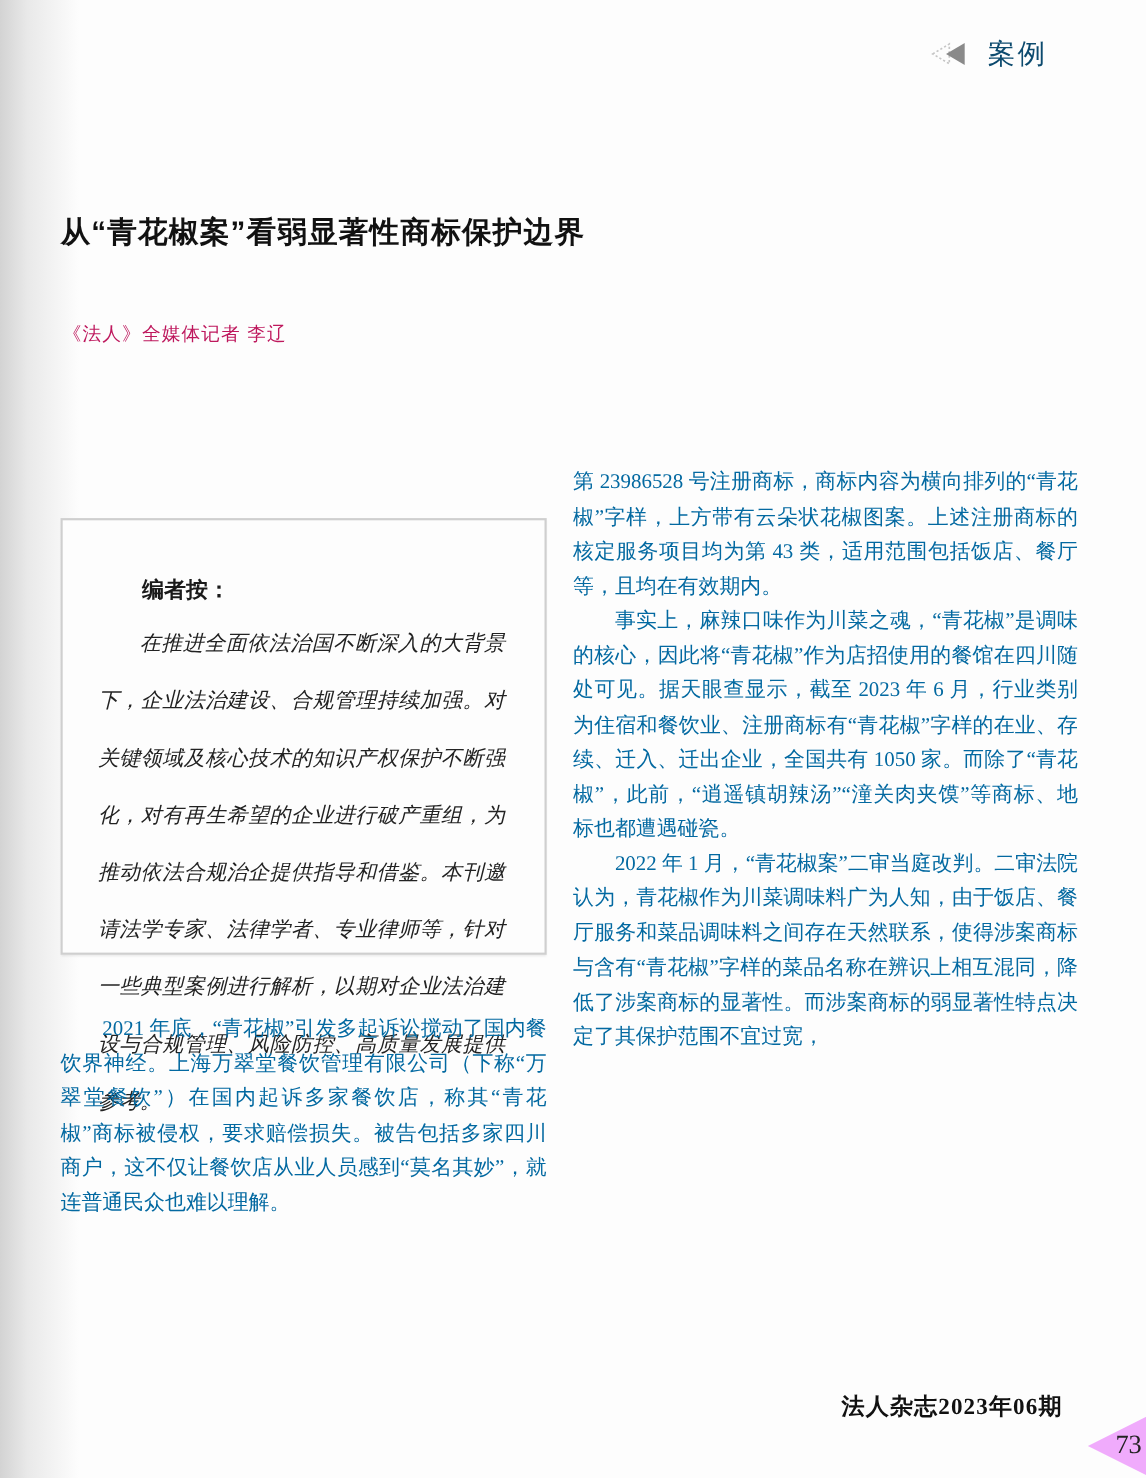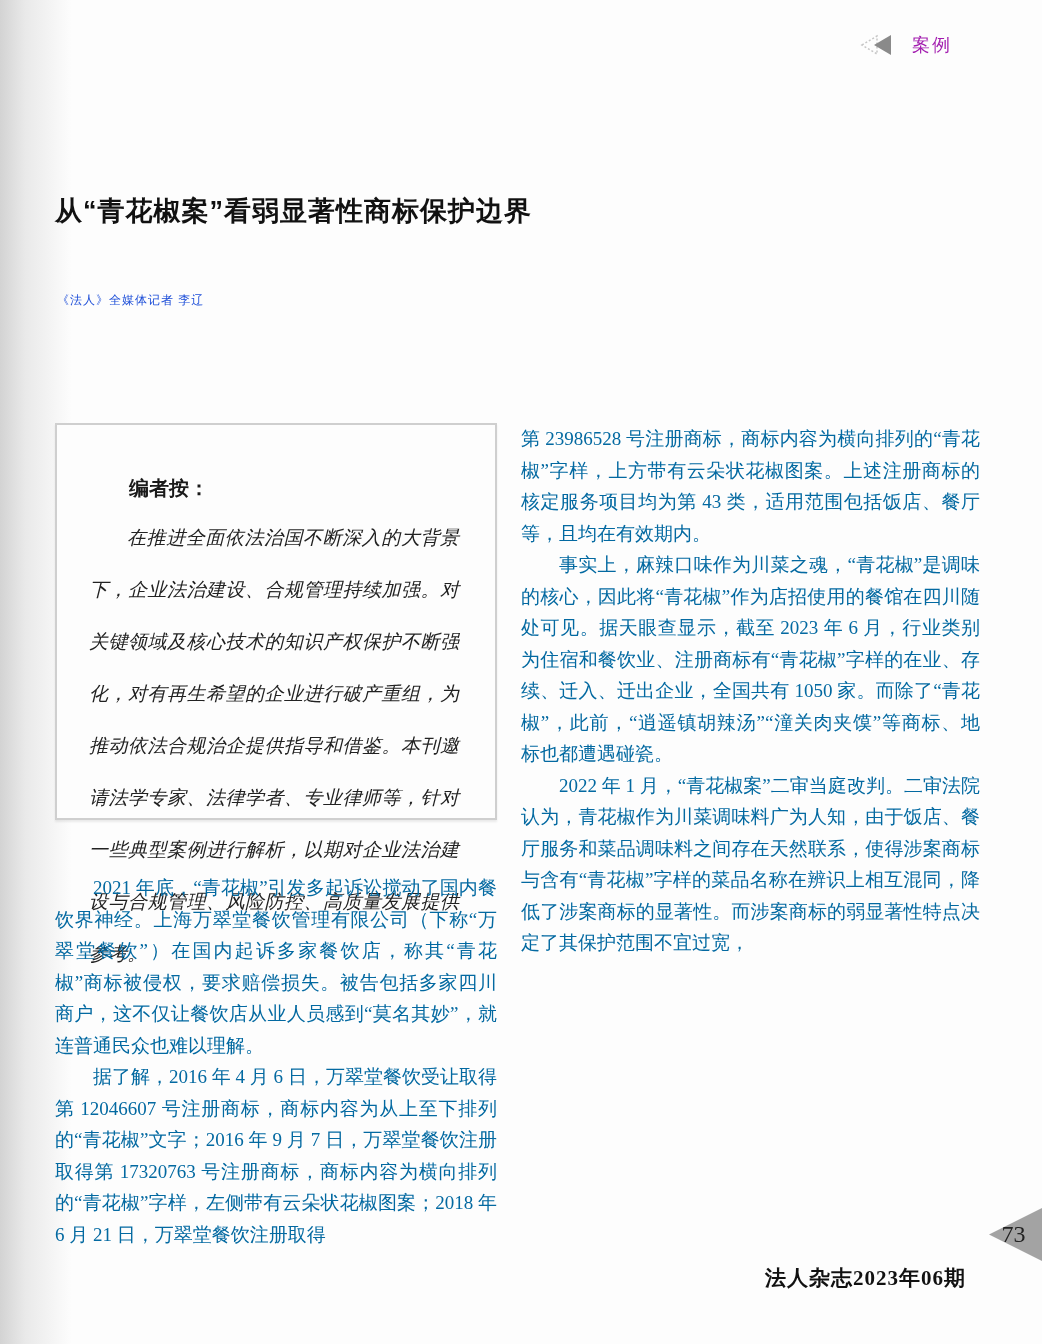--- a/index.html
+++ b/index.html
@@ -26,56 +26,56 @@
     position: absolute;
     top: 32px;
     right: 90px;
     display: flex;
     align-items: center;
     gap: 10px;
   }
   .category-tag svg { display: block; }
   .category-label {
     font-family: Liberation Serif, serif;
-    font-size: 18px;
-    color: #a21caf;
+    font-size: 25px;
+    color: #0c4a6e;
     letter-spacing: 2px;
   }
   
   .article-title {
     position: absolute;
     left: 55px;
     top: 186px;
     width: 860px;
     font-family: "Liberation Sans", "DejaVu Sans", sans-serif;
     font-weight: bold;
     font-size: 27px;
     line-height: 50px;
     color: #111;
     letter-spacing: 1px;
   }
   .article-byline {
     position: absolute;
     left: 57px;
     top: 292px;
     font-family: "Liberation Sans", sans-serif;
-    font-size: 12px;
-    color: #1d4ed8;
+    font-size: 17px;
+    color: #be185d;
     letter-spacing: 1px;
   }
   
   .columns {
     position: absolute;
     left: 55px;
     top: 423px;
     width: 925px;
     display: flex;
     gap: 24px;
   }
-  .col-left  { width: 442px; }
+  .col-left  { width: 442px; margin-top: 48px; }
   .col-right { width: 459px; }
   .editor-box {
     width: 442px;
     height: 397px;
     border: 2px solid #cfcfcf;
     box-shadow: 0 2px 2px rgba(0,0,0,0.08);
     padding: 50px 36px 0 32px;
     margin-bottom: 52px;
     background: #fdfdfd;
   }
@@ -109,29 +109,29 @@
     top: 1264px;
     right: 76px;
     font-family: "Liberation Serif", serif;
     font-weight: bold;
     font-size: 21px;
     color: #111;
     letter-spacing: 1px;
   }
   .page-num-triangle {
     position: absolute;
-    top: 1208px;
+    top: 1288px;
     right: 0;
     width: 53px;
     height: 53px;
-    background: #a3a3a3;
+    background: #f0abfc;
     clip-path: polygon(0 50%, 100% 0, 100% 100%);
     display: flex;
     align-items: center;
-    justify-content: center;
+    justify-content: flex-end;
     padding-right: 4px;
   }
   .page-num {
     font-family: "Liberation Serif", serif;
     font-size: 24px;
     color: #222;
   }
 </style>
 </head>
 <body>
@@ -151,21 +151,20 @@
 
   <div class="article-byline">《法人》全媒体记者 李辽</div>
 
   <div class="columns">
     <div class="col-left">
       <div class="editor-box">
         <div class="editor-label">编者按：</div>
         <div class="editor-body">在推进全面依法治国不断深入的大背景下，企业法治建设、合规管理持续加强。对关键领域及核心技术的知识产权保护不断强化，对有再生希望的企业进行破产重组，为推动依法合规治企提供指导和借鉴。本刊邀请法学专家、法律学者、专业律师等，针对一些典型案例进行解析，以期对企业法治建设与合规管理、风险防控、高质量发展提供参考。</div>
       </div>
       <p class="body-para indent">2021 年底，“青花椒”引发多起诉讼搅动了国内餐饮界神经。上海万翠堂餐饮管理有限公司（下称“万翠堂餐饮”）在国内起诉多家餐饮店，称其“青花椒”商标被侵权，要求赔偿损失。被告包括多家四川商户，这不仅让餐饮店从业人员感到“莫名其妙”，就连普通民众也难以理解。</p>
-      <p class="body-para indent">据了解，2016 年 4 月 6 日，万翠堂餐饮受让取得第 12046607 号注册商标，商标内容为从上至下排列的“青花椒”文字；2016 年 9 月 7 日，万翠堂餐饮注册取得第 17320763 号注册商标，商标内容为横向排列的“青花椒”字样，左侧带有云朵状花椒图案；2018 年 6 月 21 日，万翠堂餐饮注册取得</p>
     </div>
 
     <div class="col-right">
       <p class="body-para">第 23986528 号注册商标，商标内容为横向排列的“青花椒”字样，上方带有云朵状花椒图案。上述注册商标的核定服务项目均为第 43 类，适用范围包括饭店、餐厅等，且均在有效期内。</p>
       <p class="body-para indent">事实上，麻辣口味作为川菜之魂，“青花椒”是调味的核心，因此将“青花椒”作为店招使用的餐馆在四川随处可见。据天眼查显示，截至 2023 年 6 月，行业类别为住宿和餐饮业、注册商标有“青花椒”字样的在业、存续、迁入、迁出企业，全国共有 1050 家。而除了“青花椒”，此前，“逍遥镇胡辣汤”“潼关肉夹馍”等商标、地标也都遭遇碰瓷。</p>
       <p class="body-para indent">2022 年 1 月，“青花椒案”二审当庭改判。二审法院认为，青花椒作为川菜调味料广为人知，由于饭店、餐厅服务和菜品调味料之间存在天然联系，使得涉案商标与含有“青花椒”字样的菜品名称在辨识上相互混同，降低了涉案商标的显著性。而涉案商标的弱显著性特点决定了其保护范围不宜过宽，</p>
     </div>
   </div>
 
   <div class="footer-journal">法人杂志2023年06期</div>

